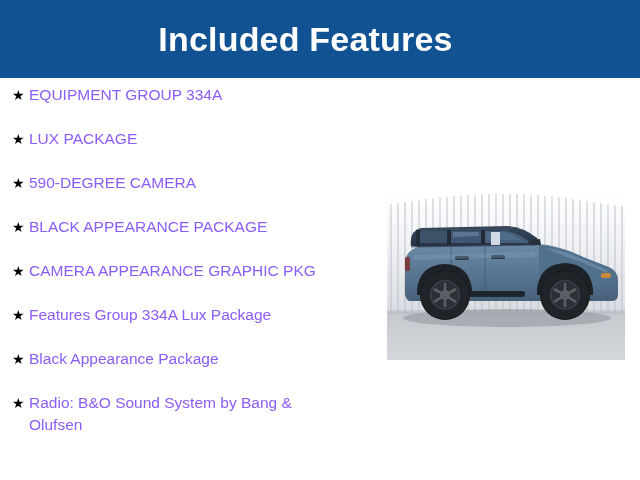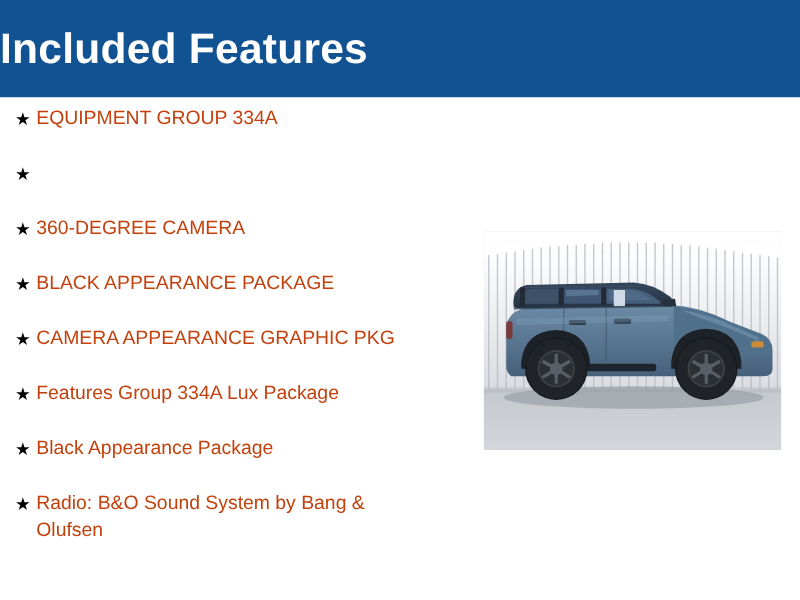--- a/index.html
+++ b/index.html
@@ -15,21 +15,21 @@
     position: relative;
   }
 
   
   .header {
     width: 640px;
     height: 78px;
     background: #115293;
     display: flex;
     align-items: center;
-    justify-content: flex-start;
+    justify-content: center;
     box-sizing: border-box;
     padding-right: 29px;
   }
   .header-title {
     color: #ffffff;
     font-size: 34px;
     font-weight: bold;
     letter-spacing: 0.2px;
     line-height: 1;
     white-space: nowrap;
@@ -65,21 +65,21 @@
     width: 17px;
     font-size: 14px;
     line-height: 22px;
     color: #000000;
     text-align: left;
   }
   .feature-text {
     flex: 1 1 auto;
     font-size: 15.5px;
     line-height: 22px;
-    color: #c2410c;
+    color: #8b5cf6;
     max-width: 300px;
   }
 
   
   .vehicle-photo {
     position: absolute;
     left: 387px;
     top: 107px;
     width: 238px;
     height: 175px;
@@ -103,25 +103,26 @@
 
   <ul class="features-list">
 
     <li class="feature-item">
       <span class="feature-star">★</span>
       <span class="feature-text">EQUIPMENT GROUP 334A</span>
     </li>
 
     <li class="feature-item">
       <span class="feature-star">★</span>
-    </li>
-
-    <li class="feature-item">
-      <span class="feature-star">★</span>
-      <span class="feature-text">360-DEGREE CAMERA</span>
+      <span class="feature-text">LUX PACKAGE</span>
+    </li>
+
+    <li class="feature-item">
+      <span class="feature-star">★</span>
+      <span class="feature-text">590-DEGREE CAMERA</span>
     </li>
 
     <li class="feature-item">
       <span class="feature-star">★</span>
       <span class="feature-text">BLACK APPEARANCE PACKAGE</span>
     </li>
 
     <li class="feature-item">
       <span class="feature-star">★</span>
       <span class="feature-text">CAMERA APPEARANCE GRAPHIC PKG</span>

